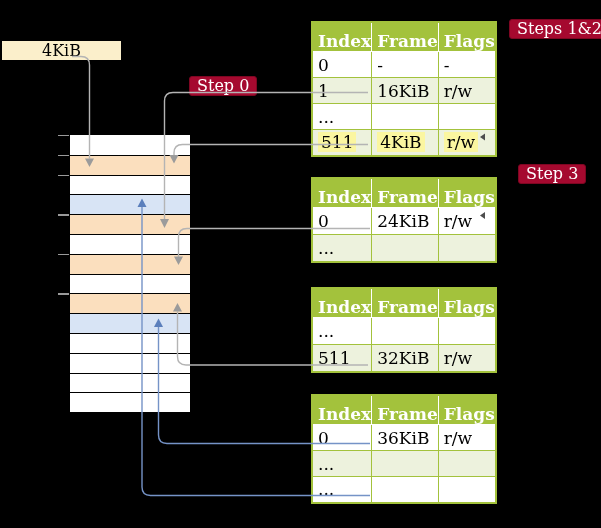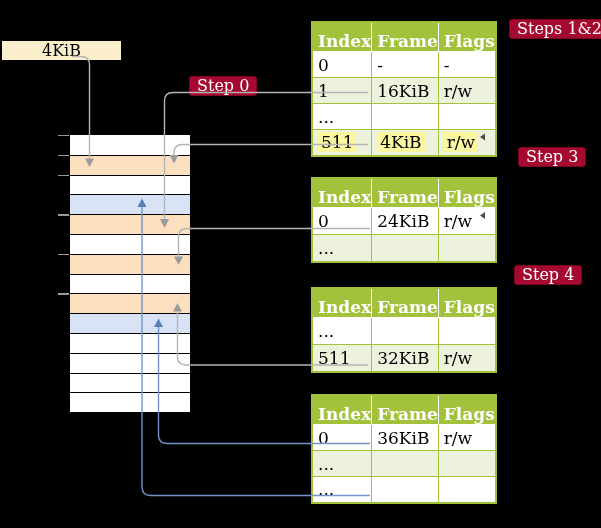--- a/index.html
+++ b/index.html
@@ -13,21 +13,21 @@
     position:absolute;left:2px;top:41px;width:119px;height:19px;
     background:#FBEFCB;color:#000;font-size:16px;line-height:19px;text-align:center;
   }
   
   .badge{
     position:absolute;background:#A5092F;border:1px solid #7E0622;border-radius:3px;
     color:#fff;font-size:16px;line-height:18px;padding:0 7px;white-space:nowrap;
   }
   .b-step0{left:189px;top:28px;margin-top:48px;}
   .b-steps12{left:509px;top:19px;}
-  .b-step3{left:518px;top:147px;}
+  .b-step3{left:518px;top:164px;}
   .b-step4{left:514px;top:265px;}
   
   .memcol{
     position:absolute;left:69px;top:134px;width:122px;
     border:1.5px solid #000;background:#000;
   }
   .mem-row{height:19.8px;border-top:1.8px solid #000;}
   .mem-row:first-child{border-top:none;}
   .mem-row.white{background:#FFFFFF;}
   .mem-row.orange{background:#FBDFBE;}
@@ -61,21 +61,20 @@
 </head>
 <body>
 
 <div class="canvas">
 
   <div class="size-box">4KiB</div>
 
   <div class="badge b-step0">Step 0</div>
   <div class="badge b-steps12">Steps 1&amp;2</div>
   <div class="badge b-step3">Step 3</div>
-  <div class="badge b-step4">Step 4</div>
 
   <div class="memcol">
       <div class="mem-row white"></div>
       <div class="mem-row orange"></div>
       <div class="mem-row white"></div>
       <div class="mem-row blue"></div>
       <div class="mem-row orange"></div>
       <div class="mem-row white"></div>
       <div class="mem-row orange"></div>
       <div class="mem-row white"></div>

